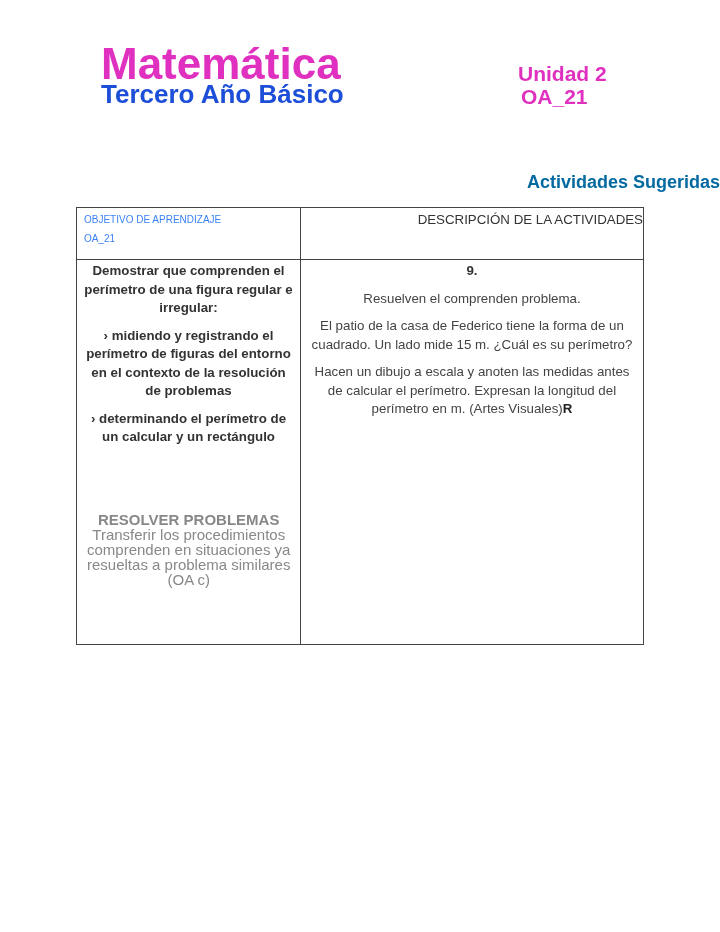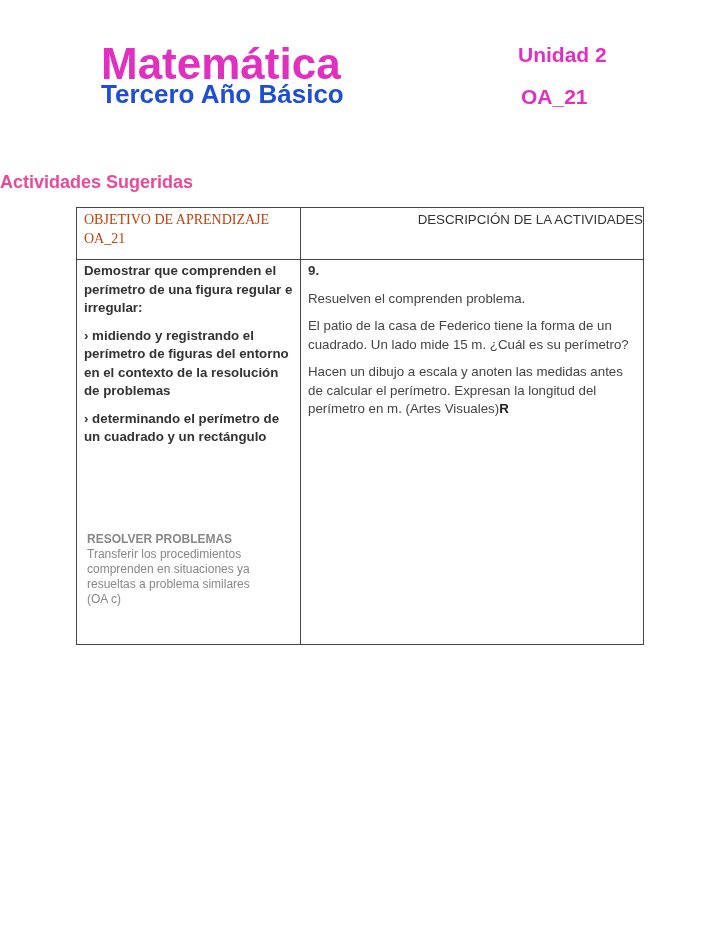--- a/index.html
+++ b/index.html
@@ -1,31 +1,31 @@
 <!DOCTYPE html>
 <html><head>
   <meta charset="utf-8">
   <style>
     html, body { margin: 0; padding: 0; background: #ffffff; }
     body { width: 720px; height: 932px; position: relative; overflow: hidden; font-family: "Liberation Sans", sans-serif; }
     .title-main { position: absolute; left: 101px; top: 42px; font-size: 44px; font-weight: bold; color: #e030c0; line-height: 1; }
     .title-sub { position: absolute; left: 101px; top: 81px; font-size: 26px; font-weight: bold; color: #1d4ed8; line-height: 1; }
-    .unit { position: absolute; left: 518px; top: 44px; font-size: 21px; font-weight: bold; color: #e030c0; line-height: 1; }
+    .unit { position: absolute; left: 518px; top: 63px; font-size: 21px; font-weight: bold; color: #e030c0; line-height: 1; }
     .oa { position: absolute; left: 521px; top: 86px; font-size: 21px; font-weight: bold; color: #e030c0; line-height: 1; }
-    .section-title { position: absolute; left: 0; width: 720px; top: 173px; text-align: left; font-size: 18px; font-weight: bold; color: #ec4899; line-height: 1; }
+    .section-title { position: absolute; left: 0; width: 720px; top: 173px; text-align: right; font-size: 18px; font-weight: bold; color: #0369a1; line-height: 1; }
     table.acts { position: absolute; left: 76px; top: 207px; width: 568px; border-collapse: collapse; table-layout: fixed; }
     table.acts td { border: 1px solid #444444; vertical-align: top; padding: 0; }
     .col-left { width: 224px; }
     .hdr td { height: 49px; }
-    .hdr-left { padding: 2px 7px 0 7px !important; font-size: 14px; color: #c2410c; line-height: 19px; font-family: Liberation Serif, serif; }
+    .hdr-left { padding: 2px 7px 0 7px !important; font-size: 10px; color: #3b82f6; line-height: 19px; }
     .hdr-right { text-align: right; font-size: 13.3px; color: #333333; padding-top: 2px !important; line-height: 19px; }
-    .body-row td { height: 382px; }
+    .body-row td { height: 382px; text-align: center; }
     .left-cell { padding: 2px 7px 0 7px !important; position: relative; }
     .obj { font-size: 13.3px; font-weight: bold; color: #333333; line-height: 18.5px; margin: 0 0 9px 0; }
-    .skill { position: absolute; left: 10px; top: 272px; font-size: 12px; color: #888888; line-height: 15px; }
+    .skill { position: absolute; left: 10px; top: 252px; font-size: 15px; color: #888888; line-height: 15px; }
     .skill .skill-title { font-weight: bold; }
     .right-cell { padding: 2px 7px 0 7px !important; font-size: 13.3px; color: #444444; line-height: 18.5px; }
     .right-cell p { margin: 0 0 9px 0; }
     .num { font-weight: bold; color: #333333; }
     .bold-r { font-weight: bold; color: #222222; }
   </style>
 </head>
 <body>
 
 <div class="title-main">Matemática</div>
@@ -47,21 +47,21 @@
       <div>OA_21</div>
     </td>
     <td class="hdr-right">
       <div>DESCRIPCIÓN DE LA ACTIVIDADES</div>
     </td>
   </tr>
   <tr class="body-row">
     <td class="left-cell">
       <p class="obj">Demostrar que comprenden el perímetro de una figura regular e irregular:</p>
       <p class="obj">› midiendo y registrando el perímetro de figuras del entorno en el contexto de la resolución de problemas</p>
-      <p class="obj">› determinando el perímetro de un cuadrado y un rectángulo</p>
+      <p class="obj">› determinando el perímetro de un calcular y un rectángulo</p>
       <div class="skill">
         <div class="skill-title">RESOLVER PROBLEMAS</div>
         <div>Transferir los procedimientos</div>
         <div>comprenden en situaciones ya</div>
         <div>resueltas a problema similares</div>
         <div>(OA c)</div>
       </div>
     </td>
     <td class="right-cell">
       <p class="num">9.</p>

